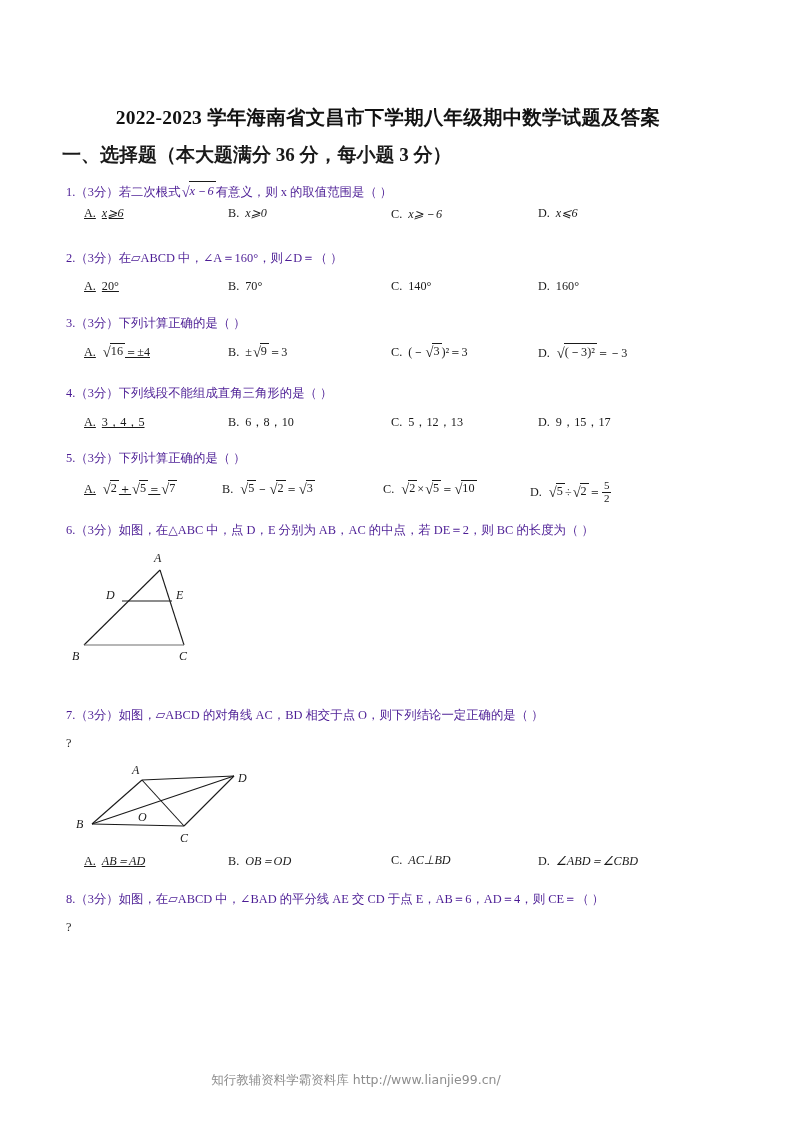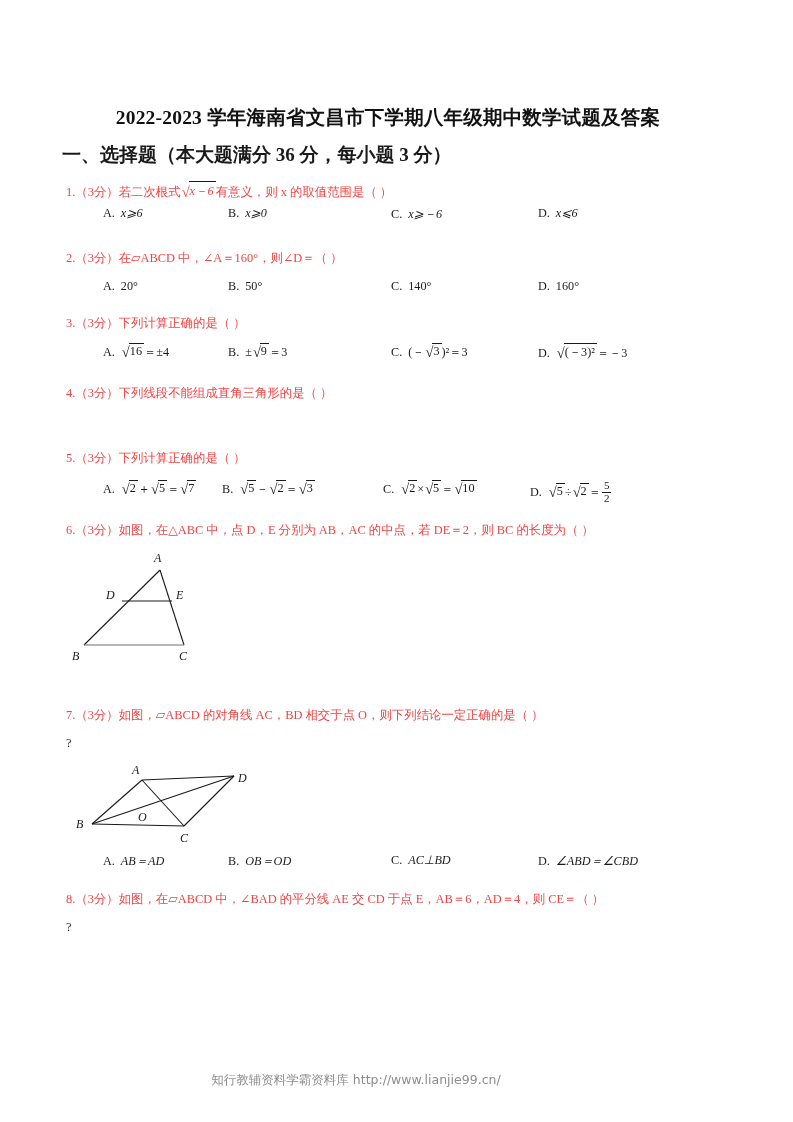--- a/index.html
+++ b/index.html
@@ -39,36 +39,36 @@
     font-size: 19px;
     font-weight: bold;
     color: #1a1a1a;
   }
   .q {
     position: absolute;
     left: 66px;
     font-size: 12.4px;
     line-height: 1.5;
     white-space: nowrap;
-    color: #ef4444;
+    color: #4c1d95;
   }
   .opts {
     position: absolute;
     left: 0;
     width: 793px;
     height: 26px;
     font-size: 12.2px;
   }
   .opt {
     position: absolute;
     white-space: nowrap;
     color: #1a1a1a;
   }
   .opt .lbl { margin-right: 6px; }
-  .oa { left: 103px; }
+  .oa { left: 84px; text-decoration: underline; }
   .ob { left: 228px; }
   .oc { left: 366px; margin-left: 25px; }
   .od { left: 506px; margin-left: 32px; }
   .it { font-style: italic; font-family: "Liberation Serif", serif; }
   .stray {
     position: absolute;
     left: 66px;
     font-size: 12.4px;
     color: #1a1a1a;
   }
@@ -140,34 +140,40 @@
   <div class="opts" style="top:206px">
     <span class="opt oa"><span class="lbl">A.</span><span class="it">x⩾6</span></span>
     <span class="opt ob"><span class="lbl">B.</span><span class="it">x⩾0</span></span>
     <span class="opt oc"><span class="lbl">C.</span><span class="it">x⩾－6</span></span>
     <span class="opt od"><span class="lbl">D.</span><span class="it">x⩽6</span></span>
   </div>
 
   <div class="q" style="top:249px">2.（3分）在▱ABCD 中，∠A＝160°，则∠D＝（        ）</div>
   <div class="opts" style="top:279px">
     <span class="opt oa"><span class="lbl">A.</span><span>20°</span></span>
-    <span class="opt ob"><span class="lbl">B.</span><span>50°</span></span>
+    <span class="opt ob"><span class="lbl">B.</span><span>70°</span></span>
     <span class="opt oc"><span class="lbl">C.</span><span>140°</span></span>
     <span class="opt od"><span class="lbl">D.</span><span>160°</span></span>
   </div>
 
   <div class="q" style="top:314px">3.（3分）下列计算正确的是（        ）</div>
   <div class="opts" style="top:344px">
     <span class="opt oa"><span class="lbl">A.</span><span class="rad"><span class="sign">√</span><span class="body">16</span></span><span>＝±4</span></span>
     <span class="opt ob"><span class="lbl">B.</span><span>±</span><span class="rad"><span class="sign">√</span><span class="body">9</span></span><span>＝3</span></span>
     <span class="opt oc"><span class="lbl">C.</span><span>(－</span><span class="rad"><span class="sign">√</span><span class="body">3</span></span><span>)²＝3</span></span>
     <span class="opt od"><span class="lbl">D.</span><span class="rad"><span class="sign">√</span><span class="body">(－3)²</span></span><span>＝－3</span></span>
   </div>
 
   <div class="q" style="top:384px">4.（3分）下列线段不能组成直角三角形的是（        ）</div>
+  <div class="opts" style="top:414px">
+    <span class="opt oa"><span class="lbl">A.</span><span>3，4，5</span></span>
+    <span class="opt ob"><span class="lbl">B.</span><span>6，8，10</span></span>
+    <span class="opt oc"><span class="lbl">C.</span><span>5，12，13</span></span>
+    <span class="opt od"><span class="lbl">D.</span><span>9，15，17</span></span>
+  </div>
 
   <div class="q" style="top:449px">5.（3分）下列计算正确的是（        ）</div>
   <div class="opts" style="top:481px">
     <span class="opt oa"><span class="lbl">A.</span><span class="rad"><span class="sign">√</span><span class="body">2</span></span><span>＋</span><span class="rad"><span class="sign">√</span><span class="body">5</span></span><span>＝</span><span class="rad"><span class="sign">√</span><span class="body">7</span></span></span>
     <span class="opt ob" style="left:222px"><span class="lbl">B.</span><span class="rad"><span class="sign">√</span><span class="body">5</span></span><span>－</span><span class="rad"><span class="sign">√</span><span class="body">2</span></span><span>＝</span><span class="rad"><span class="sign">√</span><span class="body">3</span></span></span>
     <span class="opt oc" style="left:358px"><span class="lbl">C.</span><span class="rad"><span class="sign">√</span><span class="body">2</span></span><span>×</span><span class="rad"><span class="sign">√</span><span class="body">5</span></span><span>＝</span><span class="rad"><span class="sign">√</span><span class="body">10</span></span></span>
     <span class="opt od" style="left:498px"><span class="lbl">D.</span><span class="rad"><span class="sign">√</span><span class="body">5</span></span><span>÷</span><span class="rad"><span class="sign">√</span><span class="body">2</span></span><span>＝</span><span class="frac"><span class="num">5</span><span class="den">2</span></span></span>
   </div>
 
   <div class="q" style="top:521px">6.（3分）如图，在△ABC 中，点 D，E 分别为 AB，AC 的中点，若 DE＝2，则 BC 的长度为（        ）</div>

